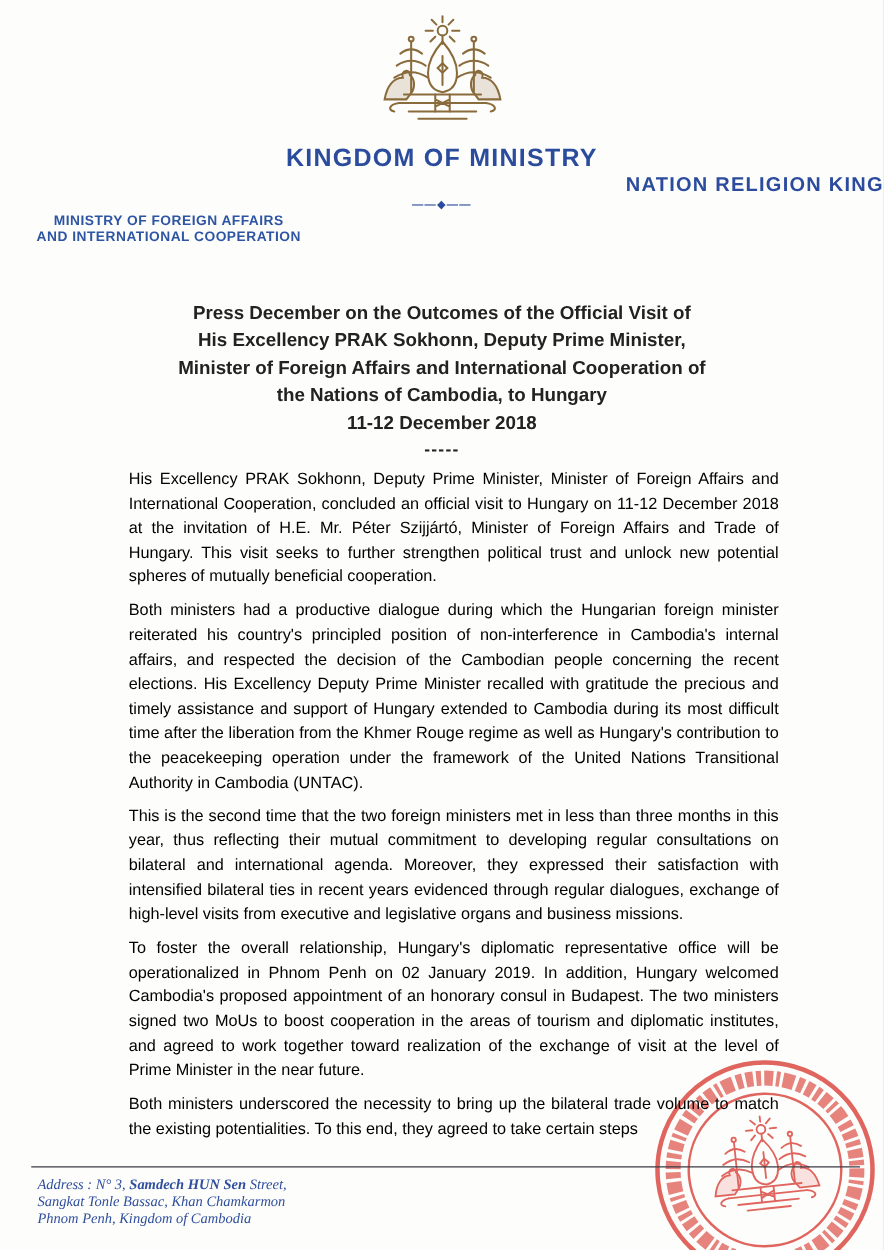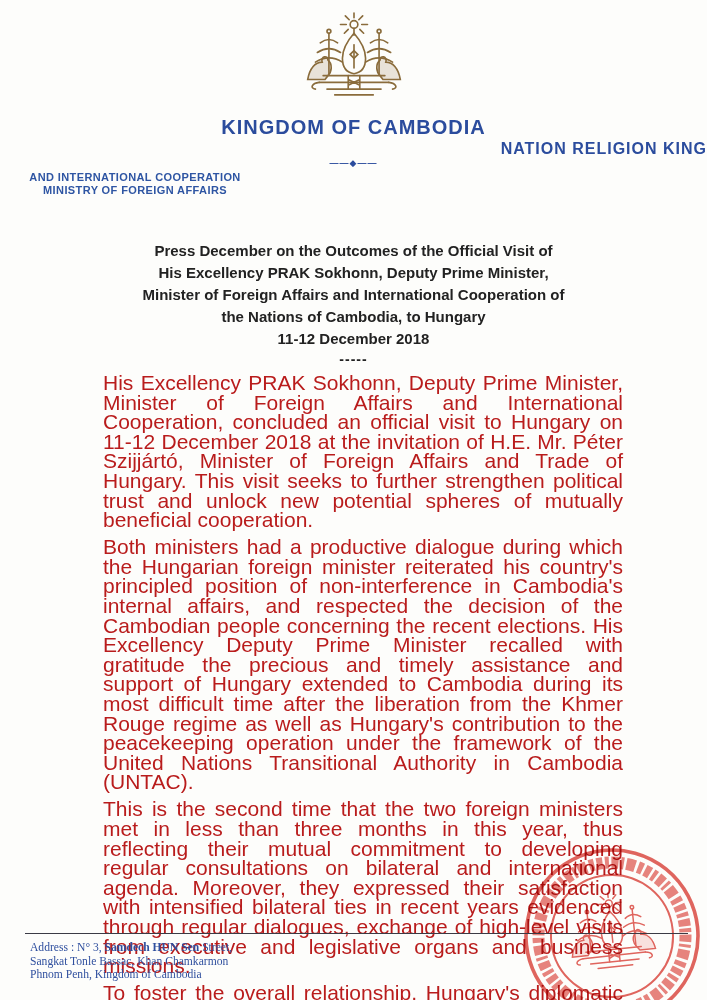--- a/index.html
+++ b/index.html
@@ -37,31 +37,32 @@
   .doc-title{
     text-align:center;font-size:15px;font-weight:bold;line-height:22px;
     color:#222;margin:0 60px;
   }
   .title-separator{
     text-align:center;font-size:14px;font-weight:bold;color:#222;
     line-height:14px;margin-top:2px;letter-spacing:1px;
   }
   .paragraphs p{
     margin:7.5px 84px 0 103px;text-align:justify;
-    font-size:21px;line-height:19.6px;color:#b91c1c;
+    font-size:13px;line-height:19.6px;color:#000000;
   }
   .paragraphs p:first-child{margin-top:7px;}
   
   .footer-rule{
     position:absolute;top:933px;left:25px;width:663px;height:0;
     border-top:1.7px solid #3b3b45;
   }
   .footer{
     font-family:"Liberation Serif","DejaVu Serif",serif;
     color:#2f4f9e;
+    font-style:italic;
   }
   .footer-address{
     position:absolute;top:941px;left:30px;
     font-size:11.6px;line-height:13.6px;
   }
   .footer-address .bold{font-weight:bold;}
   .footer-contacts{
     position:absolute;top:947px;left:500px;
     font-size:11.6px;line-height:12.8px;
   }
@@ -111,27 +112,27 @@
 </svg>
 
 <div class="page">
 
   <div class="emblem">
     <svg width="116" height="108" viewBox="0 0 120 112" style="color:#8a6c3c">
       <use href="#royal-arms"></use>
     </svg>
   </div>
 
-  <div class="kingdom-line">KINGDOM OF CAMBODIA</div>
+  <div class="kingdom-line">KINGDOM OF MINISTRY</div>
   <div class="motto-line">NATION RELIGION KING</div>
   <div class="header-divider">——◆——</div>
 
   <div class="ministry-block">
+    <div>MINISTRY OF FOREIGN AFFAIRS</div>
     <div>AND INTERNATIONAL COOPERATION</div>
-    <div>MINISTRY OF FOREIGN AFFAIRS</div>
   </div>
 
 
   <div class="content">
     <div class="doc-title">
       <div>Press December on the Outcomes of the Official Visit of</div>
       <div>His Excellency PRAK Sokhonn, Deputy Prime Minister,</div>
       <div>Minister of Foreign Affairs and International Cooperation of</div>
       <div>the Nations of Cambodia, to Hungary</div>
       <div>11-12 December 2018</div>

